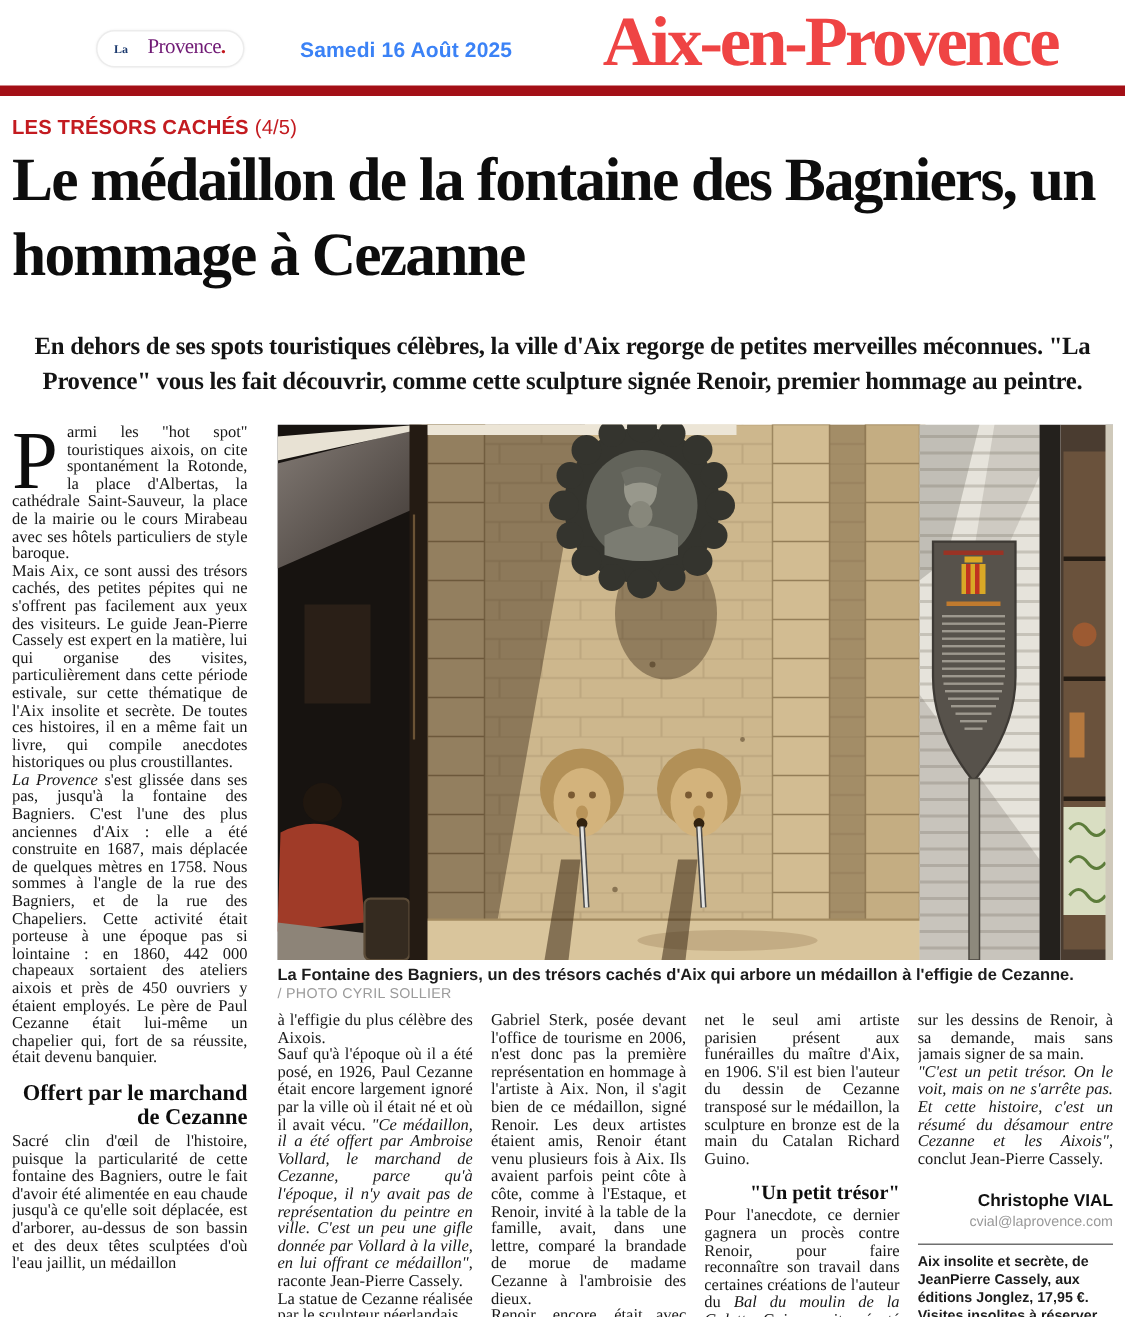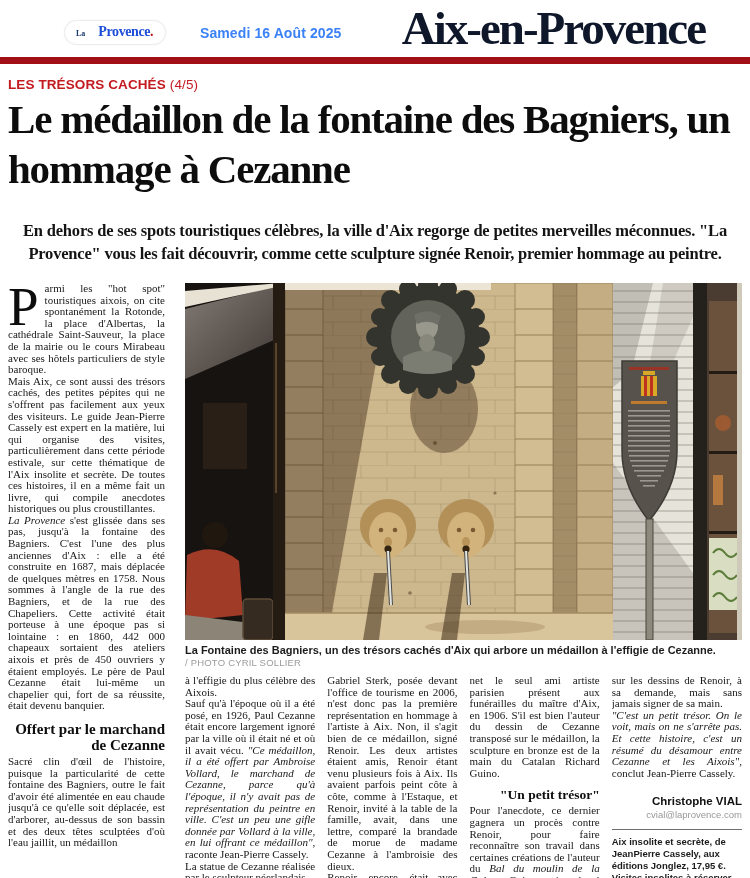--- a/index.html
+++ b/index.html
@@ -5,26 +5,26 @@
   html,body{margin:0;padding:0;background:#e9e9e9;}
   .page{position:relative;width:750px;height:878px;background:#ffffff;margin:0 auto;
         overflow:hidden;font-family:"Liberation Serif",serif;color:#111;}
 
   
   .masthead-row{position:absolute;top:0;left:0;right:0;height:57px;}
   .logo-pill{position:absolute;left:64px;top:20px;display:inline-flex;align-items:baseline;
              border:1px solid #ececec;border-radius:14px;background:#fff;padding:3px 11px 4px;
              box-shadow:0 0 2px rgba(0,0,0,.06);font-family:"Liberation Serif",serif;}
   .logo-la{font-size:8px;font-weight:700;color:#1c3a6e;margin-right:13px;}
-  .logo-prov{font-size:14px;font-weight:700;color:#1d4ed8;letter-spacing:-.4px;}
+  .logo-prov{font-size:14px;font-weight:400;color:#701a75;letter-spacing:-.4px;}
   .logo-dot{font-size:14px;font-weight:700;color:#c3161c;}
   .edition-date{position:absolute;left:200px;top:25px;font-family:"Liberation Sans",sans-serif;
                 font-weight:700;font-size:14px;color:#3b82f6;letter-spacing:.1px;}
   .masthead-title{position:absolute;right:45px;top:1px;font-size:47px;font-weight:700;
-                  color:#0f172a;letter-spacing:-2px;line-height:54px;font-family:"Liberation Serif",serif;}
+                  color:#ef4444;letter-spacing:-2px;line-height:54px;font-family:"Liberation Serif",serif;}
   .red-bar{position:absolute;top:57px;left:0;right:0;height:7px;background:#a30f16;}
 
   
   .kicker{position:absolute;top:77px;left:8px;font-family:Liberation Sans, sans-serif;
           font-size:13.5px;color:#c31b20;letter-spacing:.1px;}
   .kicker b{font-weight:700;}
   .kicker .ep{font-weight:400;margin-left:4px;}
   .headline{position:absolute;top:94px;left:8px;right:8px;margin:0;font-size:41px;line-height:50px;
             font-weight:700;letter-spacing:-1.2px;color:#0d0d0d;}
   .standfirst{position:absolute;top:219px;left:8px;right:8px;margin:0;font-size:16.5px;

